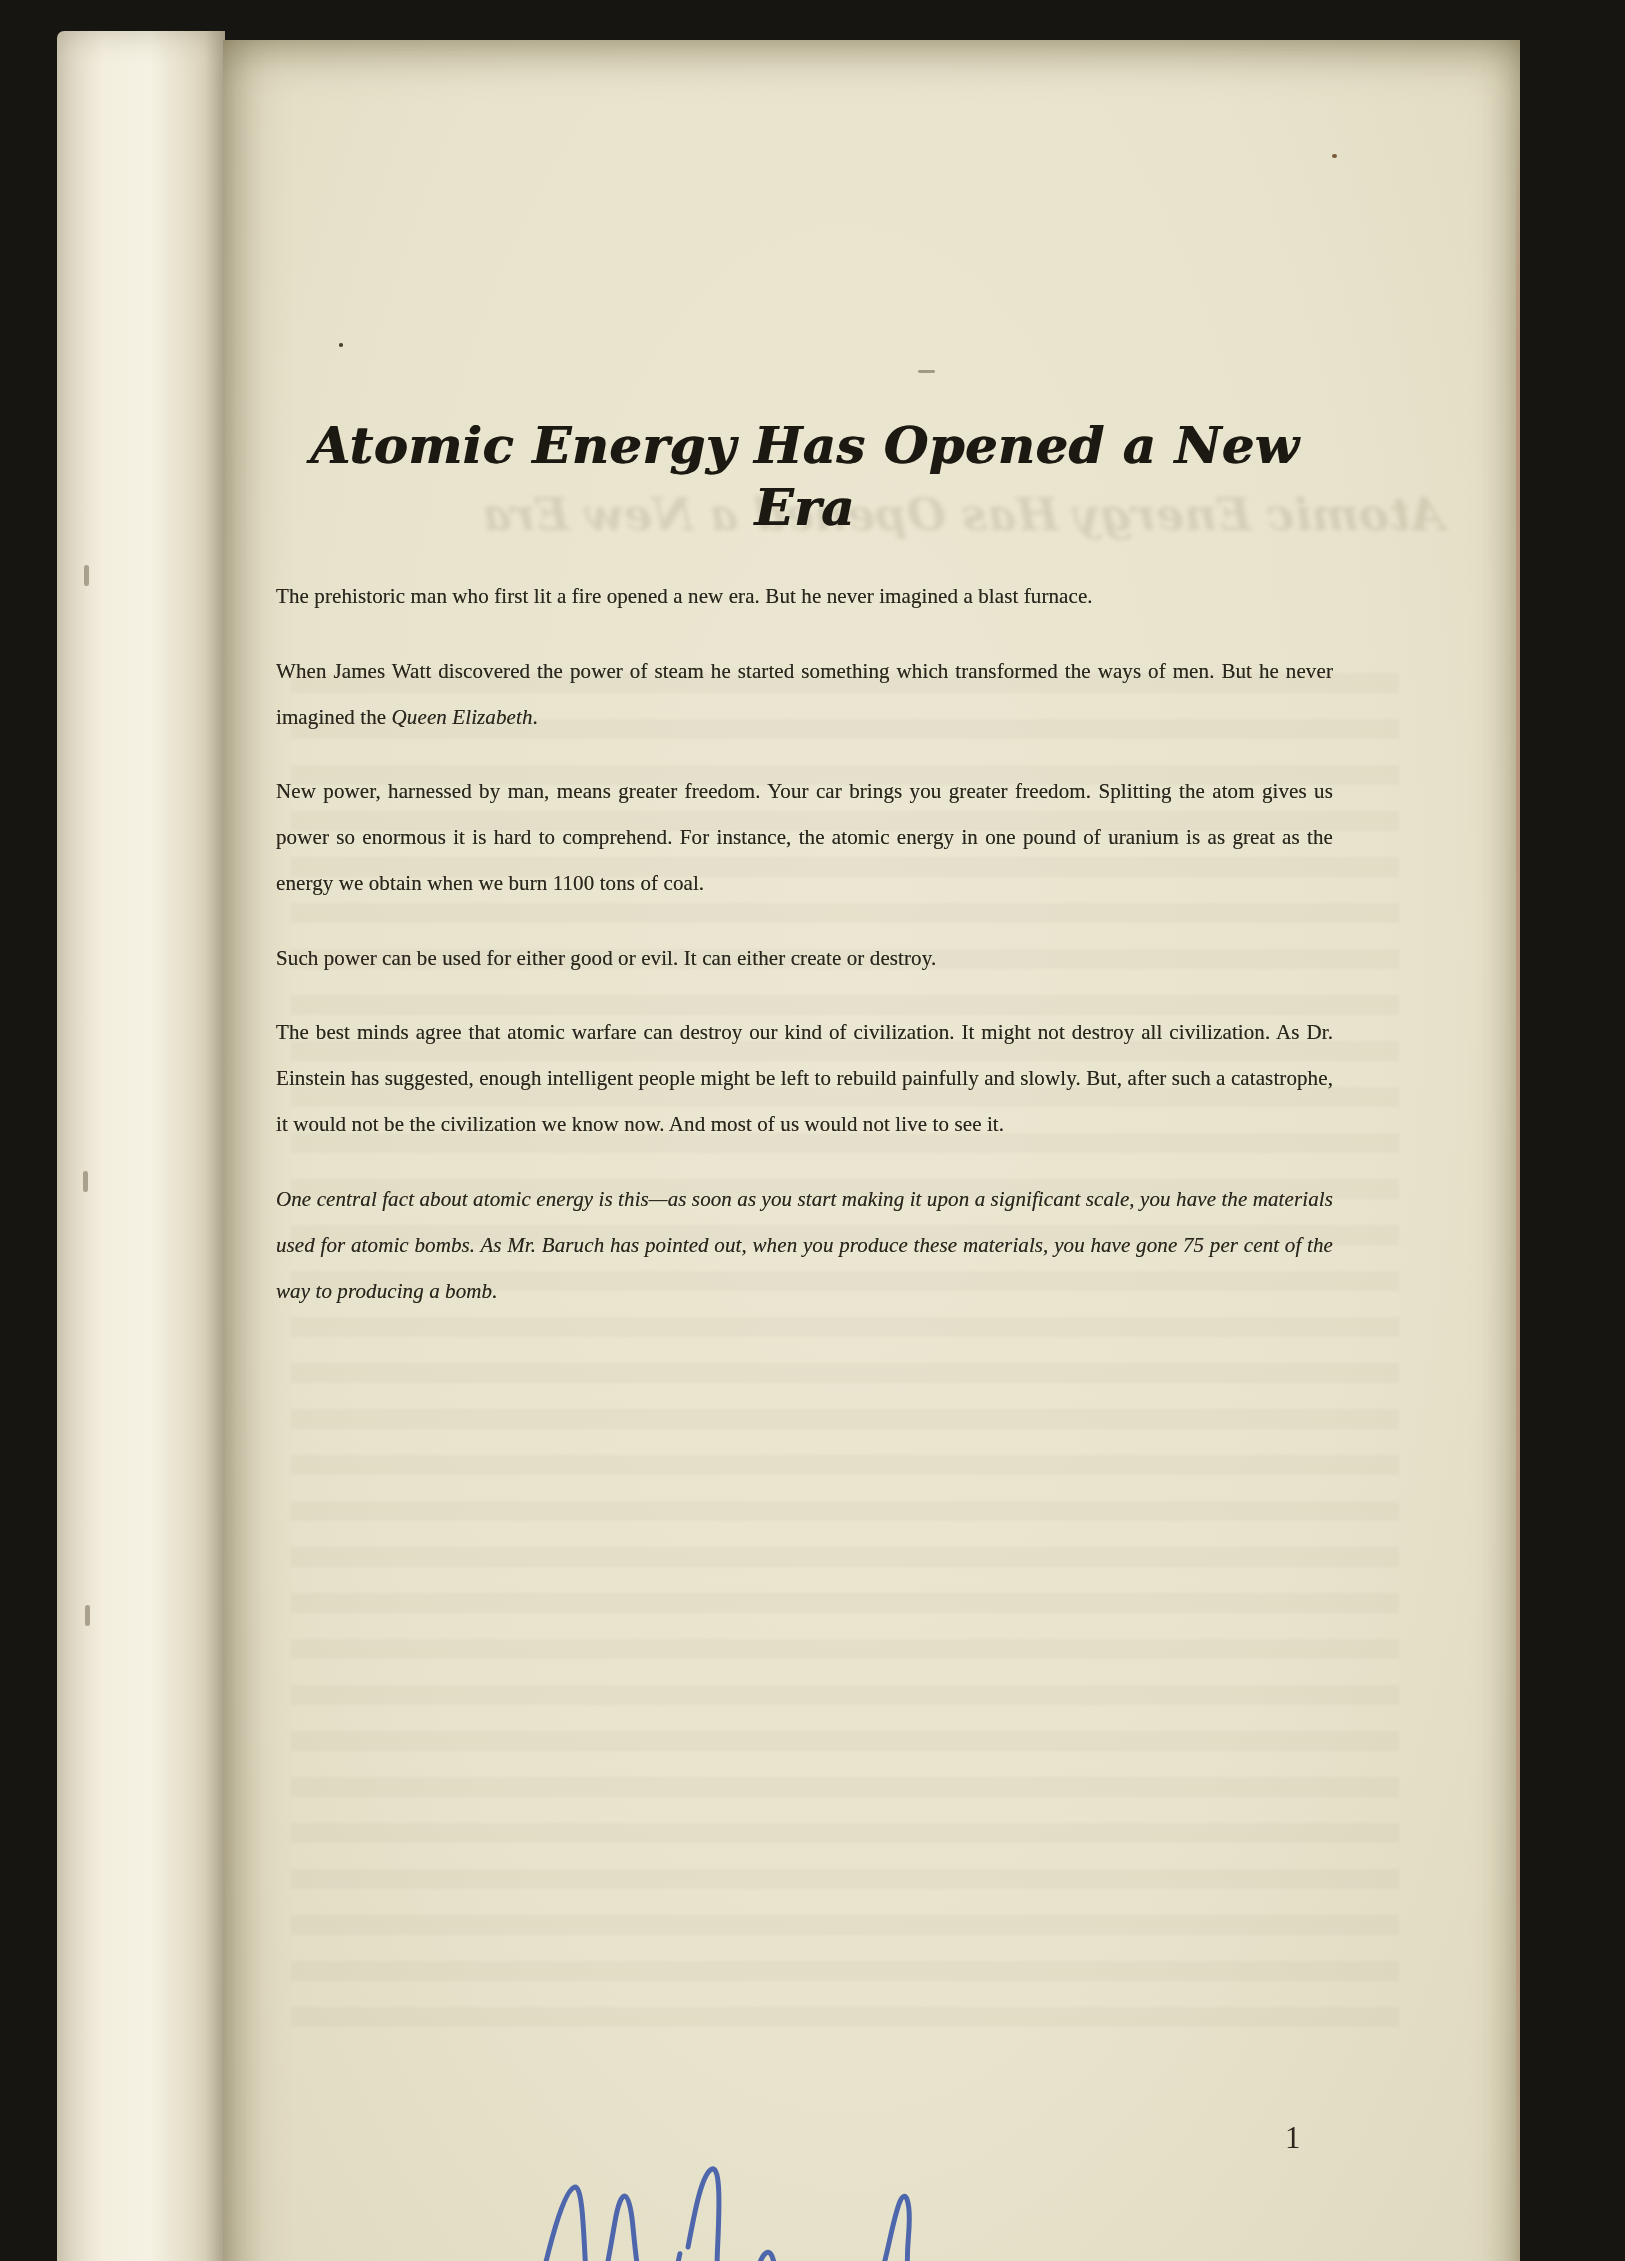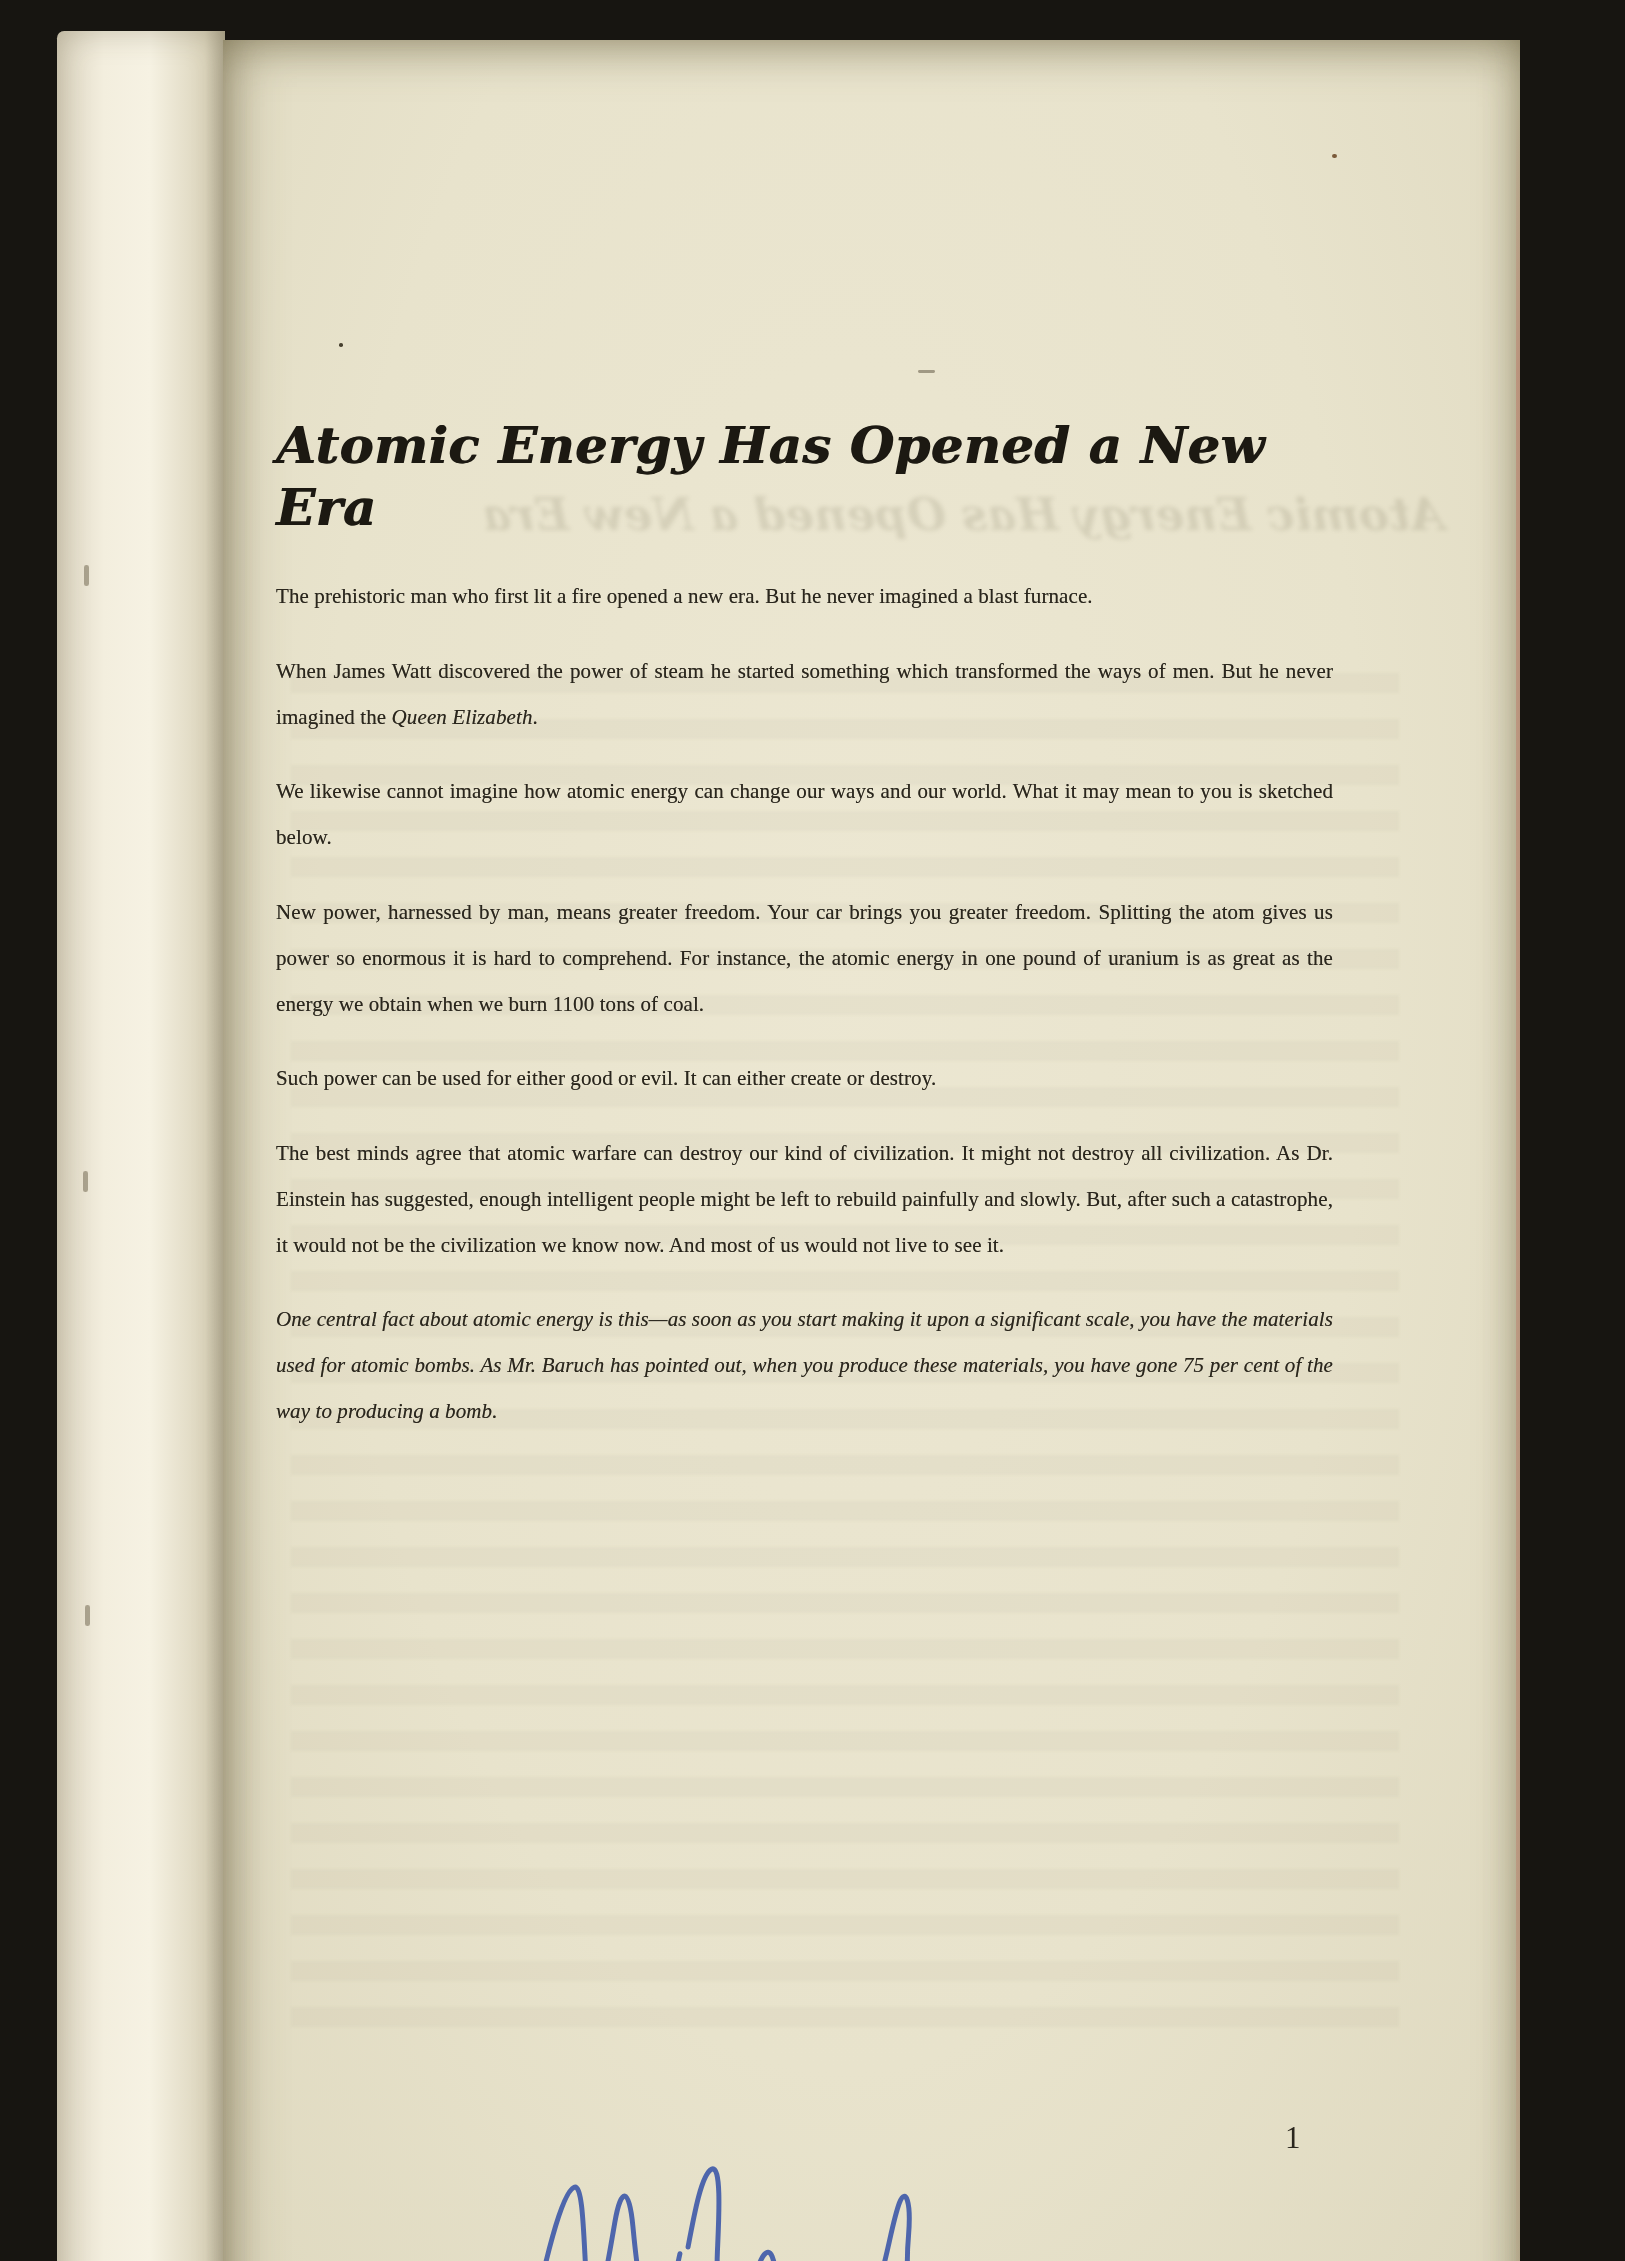--- a/index.html
+++ b/index.html
@@ -103,20 +103,21 @@
   .title {
     margin: 0 0 35px 0;
     font-family: "DejaVu Serif", serif;
     font-style: italic;
     font-weight: 700;
     font-size: 51px;
     line-height: 62px;
     letter-spacing: 0.5px;
     color: #1c1912;
     text-shadow: 1px 0 0 #1c1912;
+    text-align: center;
   }
 
   .body p {
     margin: 0 0 28.5px 0;
     font-size: 21px;
     line-height: 46px;
     color: #2a261d;
     text-align: justify;
     letter-spacing: 0.1px;
     text-shadow: 0 0 0.5px rgba(42,38,29,0.55);
@@ -172,21 +173,20 @@
 
     <div class="ghost-title">Atomic Energy Has Opened a New Era</div>
     <div class="ghost-lines"></div>
 
     <div class="content">
       <h1 class="title"><span>Atomic Energy Has Opened a New Era</span><br></h1>
 
       <div class="body">
           <p><span>The prehistoric man who first lit a fire opened a new era. But he never imagined a blast furnace.</span></p>
           <p><span>When James Watt discovered the power of steam he started something which transformed the ways of men. But he never imagined the </span><span class="italic">Queen Elizabeth</span><span>.</span></p>
-          <p><span>We likewise cannot imagine how atomic energy can change our ways and our world. What it may mean to you is sketched below.</span></p>
           <p><span>New power, harnessed by man, means greater freedom. Your car brings you greater freedom. Splitting the atom gives us power so enormous it is hard to comprehend. For instance, the atomic energy in one pound of uranium is as great as the energy we obtain when we burn 1100 tons of coal.</span></p>
           <p><span>Such power can be used for either good or evil. It can either create or destroy.</span></p>
           <p><span>The best minds agree that atomic warfare can destroy our kind of civilization. It might not destroy all civilization. As Dr. Einstein has suggested, enough intelligent people might be left to rebuild painfully and slowly. But, after such a catastrophe, it would not be the civilization we know now. And most of us would not live to see it.</span></p>
           <p><span>One central fact about atomic energy is this—as soon as you start making it upon a significant scale, you have the materials used for atomic bombs. As Mr. Baruch has pointed out, when you produce these materials, you have gone 75 per cent of the way to producing a bomb.</span></p>
         </div>
     </div>
 
     <div class="page-number">1</div>
 
     <svg class="signature" viewBox="0 0 1300 560" aria-hidden="true">

